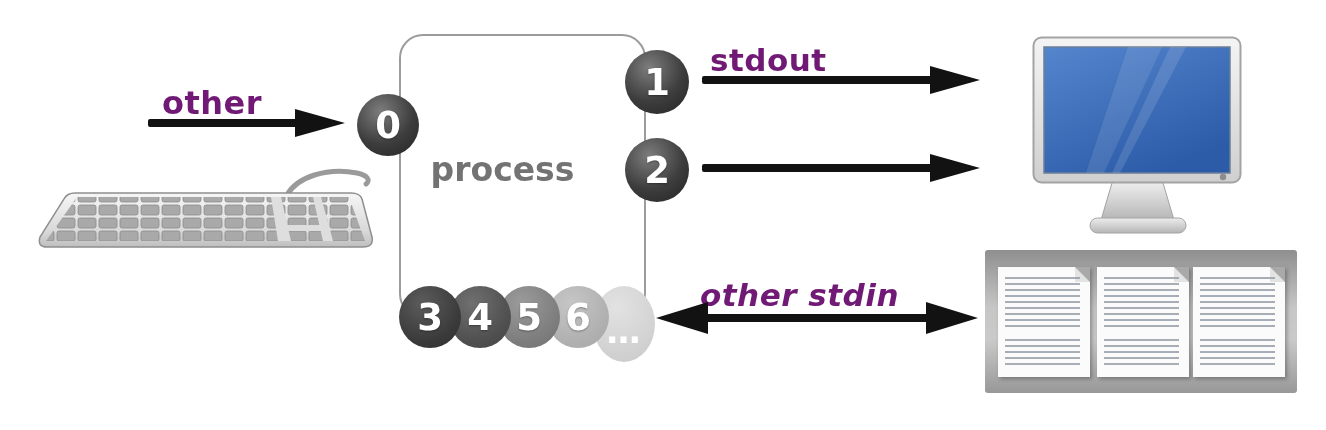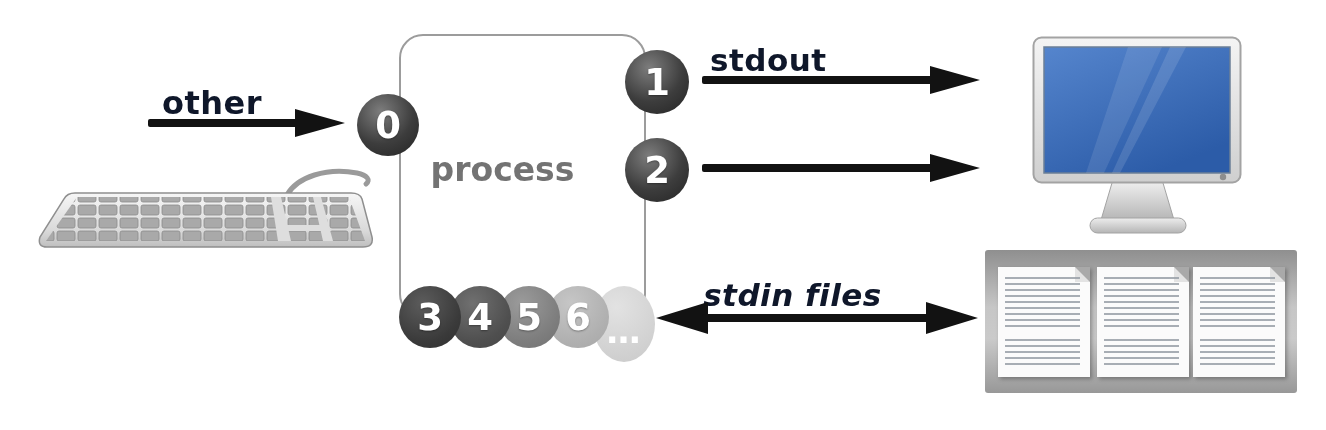--- a/index.html
+++ b/index.html
@@ -1,21 +1,21 @@
 <!DOCTYPE html>
 <html><head>
 <meta charset="utf-8">
 <style>
   html,body{margin:0;padding:0;background:#fff;}
   .stage{
     position:relative;width:1326px;height:430px;background:#ffffff;
     font-family:"DejaVu Sans","Liberation Sans",sans-serif;overflow:hidden;
   }
   .lbl{
-    position:absolute;color:#0f172a;font-weight:bold;font-size:31px;
+    position:absolute;color:#701a75;font-weight:bold;font-size:31px;
     letter-spacing:0.5px;white-space:nowrap;
   }
   .lbl-italic{font-style:italic;}
   
   .aline{position:absolute;height:8px;background:#121212;border-radius:2px;}
   .ahead-r{position:absolute;width:0;height:0;
     border-top:14px solid transparent;border-bottom:14px solid transparent;
     border-left:50px solid #121212;}
   .ahead-l{position:absolute;width:0;height:0;
     border-top:16px solid transparent;border-bottom:16px solid transparent;
@@ -115,21 +115,21 @@
   <div>
     <div class="aline" style="left:702px;top:76px;width:232px;"></div>
     <div class="ahead-r" style="left:930px;top:66px;"></div>
   </div>
 
   <div>
     <div class="aline" style="left:702px;top:164px;width:232px;"></div>
     <div class="ahead-r" style="left:930px;top:154px;"></div>
   </div>
 
-  <div class="lbl lbl-italic" style="left:700px;top:277px;width:185px;text-align:center;">stdin files</div>
+  <div class="lbl lbl-italic" style="left:700px;top:277px;width:185px;text-align:center;">other stdin</div>
   <div>
     <div class="ahead-l" style="left:656px;top:302px;"></div>
     <div class="aline" style="left:702px;top:314px;width:228px;"></div>
     <div class="ahead-r big" style="left:926px;top:302px;"></div>
   </div>
 
   <svg class="svg-abs" style="left:1032px;top:36px;" width="212" height="202" viewBox="0 0 212 202">
     <defs>
       <linearGradient id="bezelG" x1="0" y1="0" x2="0" y2="1">
         <stop offset="0" stop-color="#f4f4f4"></stop>

